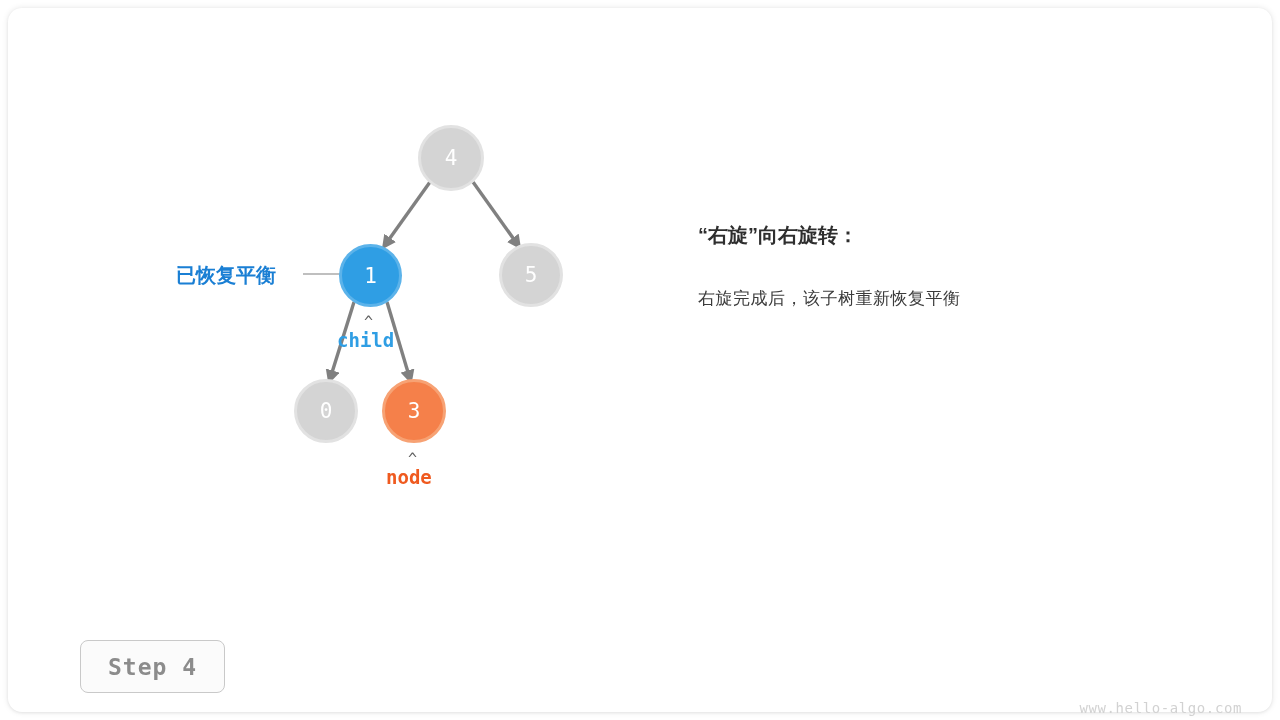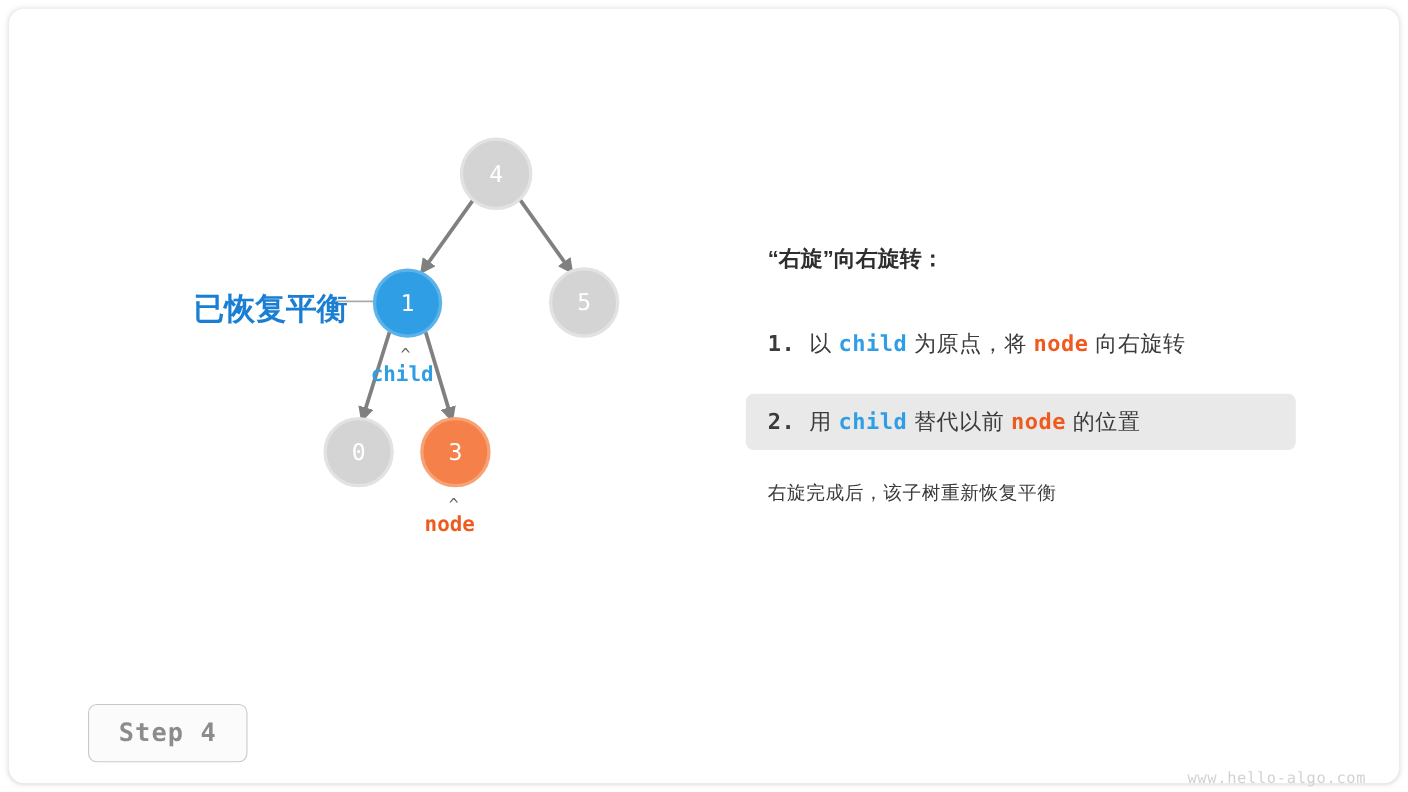--- a/index.html
+++ b/index.html
@@ -80,21 +80,21 @@
     user-select: none;
   }
   .blue-txt { color: #2f9ee4; }
   .orange-txt { color: #ef5a1f; }
 
   #balanced-label {
     position: absolute;
     left: 176px;
     top: 262px;
     font-family: "Liberation Sans", sans-serif;
-    font-size: 28px;
+    font-size: 20px;
     font-weight: bold;
     color: #1a7fd4;
     white-space: nowrap;
     user-select: none;
   }
 
   
   #panel {
     position: absolute;
     left: 678px;
@@ -218,24 +218,20 @@
   <div id="balanced-label">已恢复平衡</div>
 
   <div class="ptr-caret" style="left:364px; top:313px;">^</div>
   <div class="ptr-label blue-txt" style="left:337px; top:329px;">child</div>
 
   <div class="ptr-caret" style="left:408px; top:450px;">^</div>
   <div class="ptr-label orange-txt" style="left:386px; top:466px;">node</div>
 
   <div id="panel">
     <div id="panel-title">“右旋”向右旋转：</div>
-    <div id="steps-container">
-        <div class="step-line"><span class="code">1. </span><span>以 </span><span class="code blue-txt">child</span><span> 为原点，将 </span><span class="code orange-txt">node</span><span> 向右旋转</span></div>
-        <div class="step-line hl"><span class="code">2. </span><span>用 </span><span class="code blue-txt">child</span><span> 替代以前 </span><span class="code orange-txt">node</span><span> 的位置</span></div>
-      </div>
     <div id="panel-note">右旋完成后，该子树重新恢复平衡</div>
   </div>
 
   <div id="step-badge">
     <span>Step 4</span>
   </div>
 
   <div id="watermark">www.hello-algo.com</div>
 </div>
 

